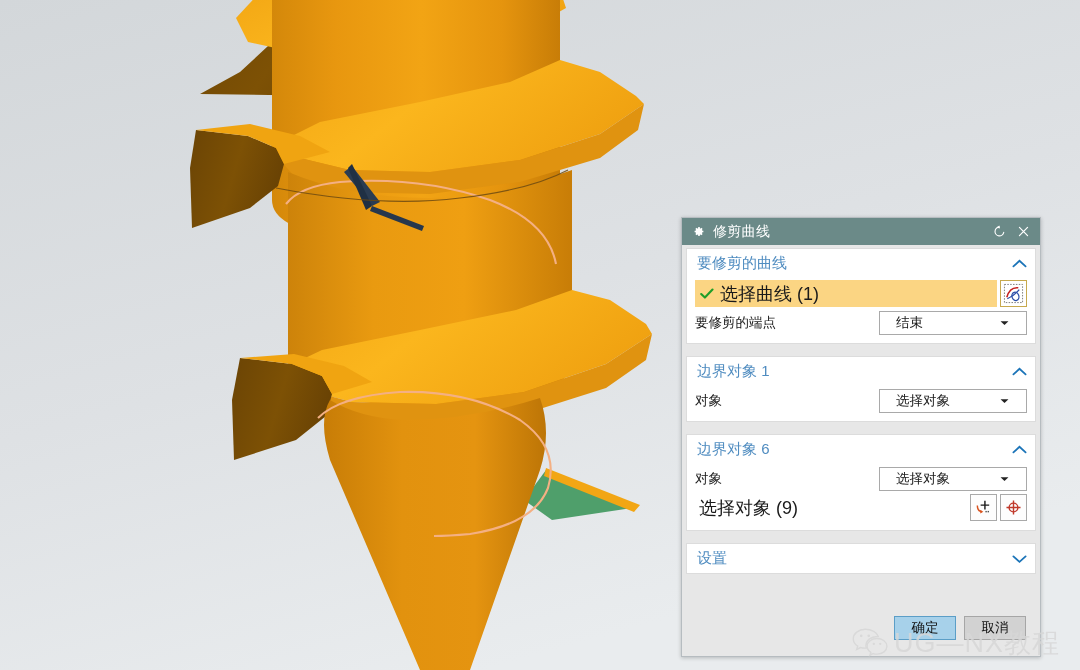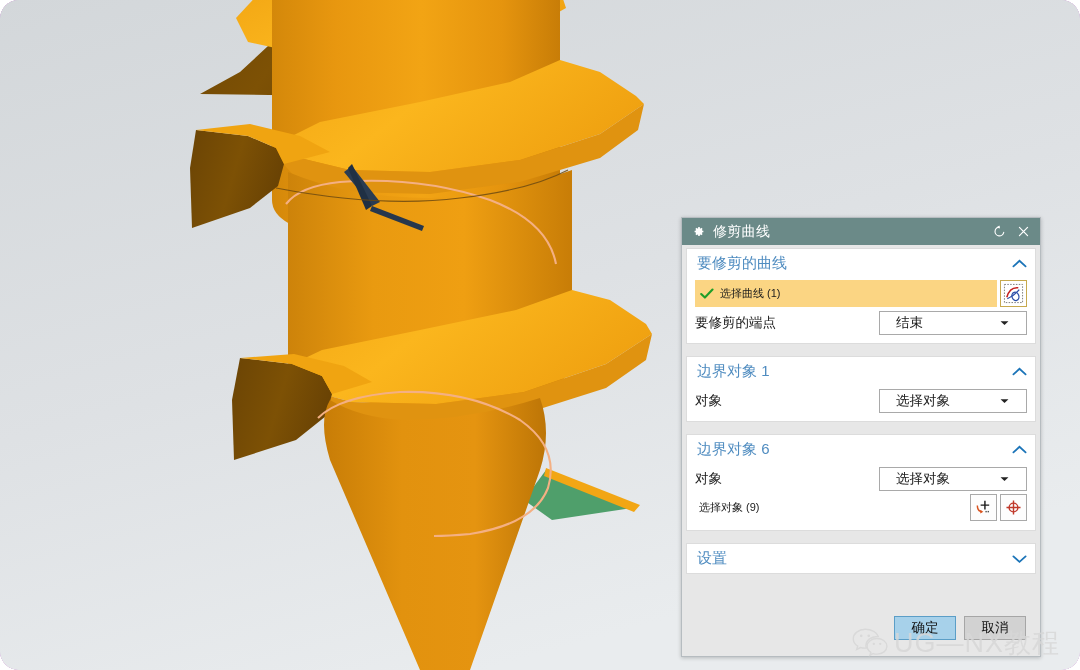--- a/index.html
+++ b/index.html
@@ -11,21 +11,20 @@
     overflow: hidden;
     font-family: "Liberation Sans", "DejaVu Sans", sans-serif;
   }
 
   #app {
     position: relative;
     width: 1080px;
     height: 670px;
     background: #a21caf;
     overflow: hidden;
-    border-radius: 19px;
   }
 
   
   #viewport {
     position: absolute;
     left: 0; top: 0;
     width: 1080px; height: 670px;
     background: linear-gradient(160deg, #d4d8db 0%, #dfe2e5 45%, #e7eaec 100%);
   }
   #viewport svg { display: block; width: 1080px; height: 670px; }
@@ -149,21 +148,21 @@
     align-items: center;
     padding-left: 4px;
     box-sizing: border-box;
   }
   .check {
     width: 15px; height: 15px;
     flex: none;
     margin-right: 6px;
     display: flex; align-items: center; justify-content: center;
   }
-  .sel-text { font-size: 11px; color: #1a1a1a; white-space: nowrap; }
+  .sel-text { font-size: 18px; color: #1a1a1a; white-space: nowrap; }
 
   .icon-btn {
     width: 27px; height: 27px;
     border: 1px solid #a9a9a9;
     background: #fdfdfd;
     margin-left: 3px;
     flex: none;
     display: flex; align-items: center; justify-content: center;
     cursor: pointer;
     box-sizing: border-box;

